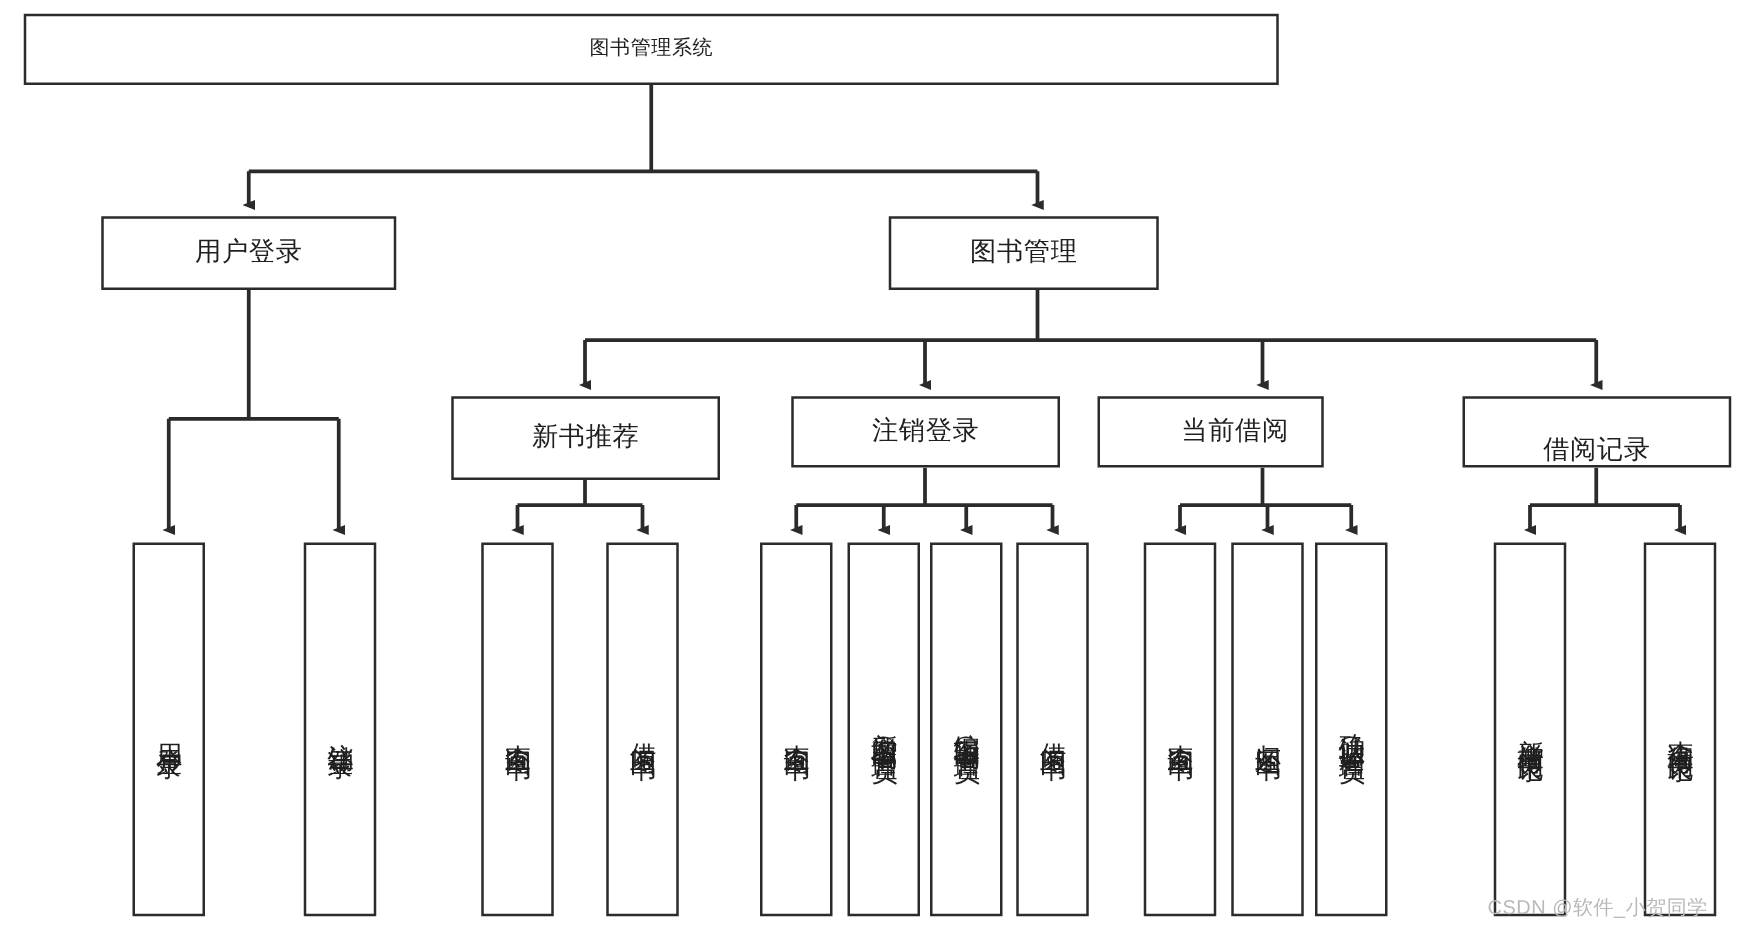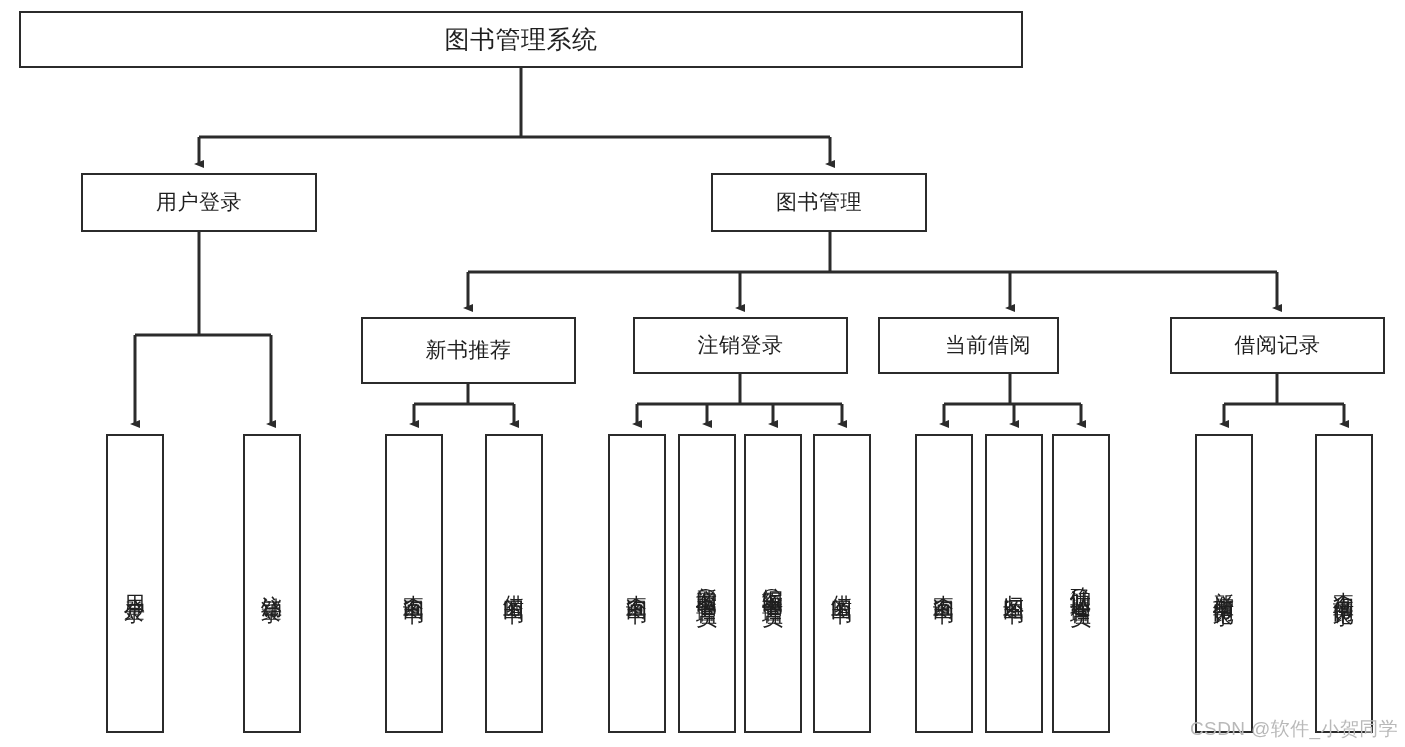--- a/index.html
+++ b/index.html
@@ -43,41 +43,41 @@
     line-height: 1.15;
     letter-spacing: 0.5px;
     color: #1f1f1f;
   }
   
   .node.h .node-label {
     writing-mode: horizontal-tb;
     font-size: 21px;
   }
   #node-root .node-label {
-    font-size: 25px;
+    font-size: 16px;
   }
   
   .node.v {
     align-items: center;
     justify-content: center;
     padding: 4px 0;
   }
   .node.v .node-label {
     writing-mode: vertical-rl;
     text-orientation: upright;
     font-size: 21px;
     line-height: 1.0;
     letter-spacing: 3px;
     white-space: nowrap;
   }
   #watermark {
     position: absolute;
     left: 1190px;
     top: 716px;
-    font-size: 19px;
+    font-size: 16px;
     color: #b9b9b9;
     letter-spacing: 0.4px;
     white-space: nowrap;
     z-index: 5;
   }
 </style>
 </head>
 <body>
 
 <div id="diagram-root">
@@ -145,21 +145,21 @@
 
   <div class="node h" style="left:361px; top:317px; width:215px; height:67px;">
     <span class="node-label">新书推荐</span>
   </div>
   <div class="node h" style="left:633px; top:317px; width:215px; height:57px;">
     <span class="node-label">注销登录</span>
   </div>
   <div class="node h" style="left:878px; top:317px; width:181px; height:57px;padding-left:39px;">
     <span class="node-label">当前借阅</span>
   </div>
-  <div class="node h" style="left:1170px; top:317px; width:215px; height:57px;">
+  <div class="node h" style="left:1170px; top:317px; width:215px; height:57px;align-items:flex-end;">
     <span class="node-label">借阅记录</span>
   </div>
 
   <div class="node v" style="left:106px; top:434px; width:58px; height:299px;">
     <span class="node-label">用户登录</span>
   </div>
   <div class="node v" style="left:243px; top:434px; width:58px; height:299px;">
     <span class="node-label">注销登录</span>
   </div>
 

